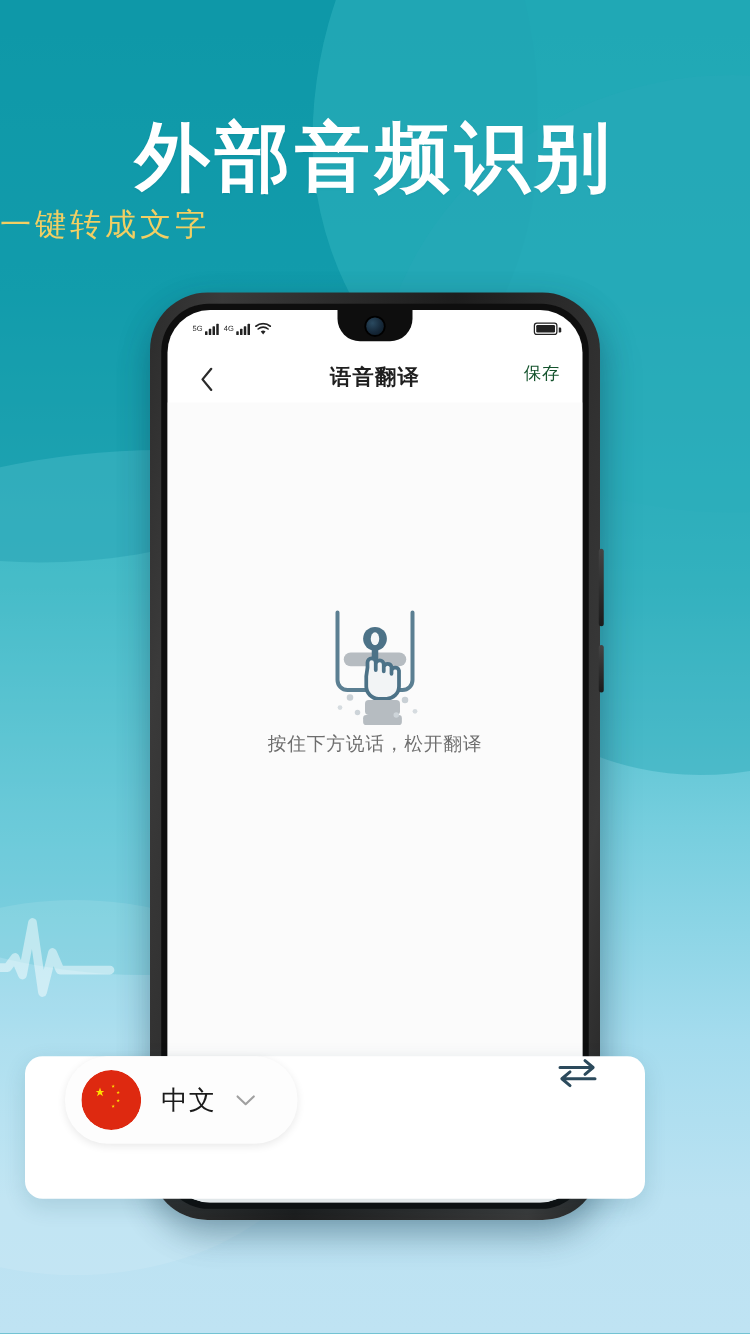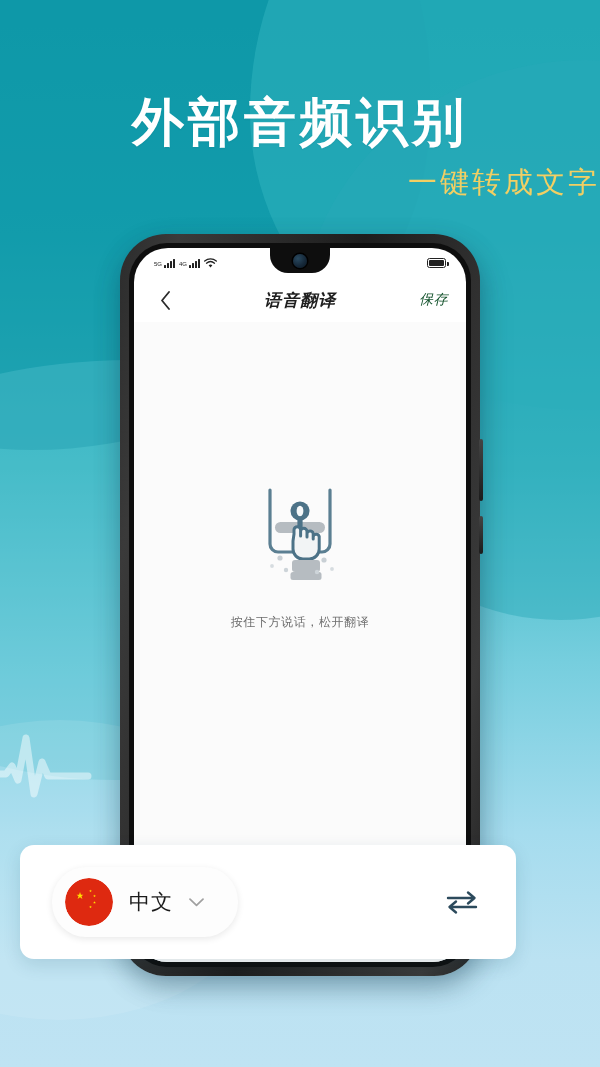--- a/index.html
+++ b/index.html
@@ -48,27 +48,27 @@
     background:#ffffff;opacity:.10;
     border-radius:50%;
   }
 
   
   .waveform{position:absolute;left:-8px;top:718px;width:130px;height:90px;opacity:.55;}
 
   
   .headline{
     position:absolute;left:0;right:0;top:96px;text-align:center;
-    color:#ffffff;font-size:52px;font-weight:bold;letter-spacing:4px;
+    color:#ffffff;font-size:60px;font-weight:bold;letter-spacing:4px;
     line-height:1;
     text-shadow:0 1px 2px rgba(0,0,0,.06);
   }
   .subhead{
-    position:absolute;left:0;right:0;top:168px;text-align:right;
-    color:#f2cf63;font-size:29px;font-weight:normal;letter-spacing:3px;
+    position:absolute;left:0;right:0;top:168px;text-align:left;
+    color:#f2cf63;font-size:25px;font-weight:normal;letter-spacing:3px;
     line-height:1;
   }
 
   
   .phone-shadow{
     position:absolute;left:128px;top:252px;width:352px;height:730px;
     border-radius:44px;
     background:rgba(10,60,80,.20);
     filter:blur(16px);
   }
@@ -131,23 +131,23 @@
     position:relative;box-sizing:border-box;padding:1px;
   }
   .batt::after{
     content:"";position:absolute;right:-3.5px;top:2.5px;width:2px;height:4px;
     background:#222;border-radius:0 1px 1px 0;
   }
   .batt span{display:block;height:100%;width:100%;background:#222;border-radius:1px;}
 
   
   .navbar{
-    position:absolute;left:0;right:0;top:30px;height:44px;
-    display:flex;align-items:center;justify-content:space-between;
-    padding:0 18px;box-sizing:border-box;font-style:italic;
+    position:absolute;left:0;right:0;top:42px;height:44px;
+    display:flex;align-items:flex-start;justify-content:space-between;
+    padding:0 18px;box-sizing:border-box;
   }
   .nav-back{
     width:26px;height:26px;display:flex;align-items:center;justify-content:center;
     color:#2b2b2b;
   }
   .nav-title{
     position:absolute;left:0;right:0;text-align:center;
     font-size:17px;font-weight:bold;color:#1f1f1f;letter-spacing:1px;
     pointer-events:none;
   }
@@ -156,29 +156,29 @@
   }
 
   
   .screen-body{
     position:absolute;left:0;right:0;top:74px;bottom:0;
     background:#fbfbfb;
     display:flex;flex-direction:column;align-items:center;
   }
   .illus{margin-top:164px;width:104px;height:100px;}
   .hint{
-    margin-top:28px;font-size:12px;color:#6d6d6d;letter-spacing:.6px;
+    margin-top:0;font-size:15px;color:#6d6d6d;letter-spacing:.6px;
   }
 
   
   .lang-card{
     position:absolute;left:20px;top:845px;width:496px;height:114px;
     background:#ffffff;border-radius:14px;
     box-shadow:0 6px 18px rgba(12,70,95,.14);
-    display:flex;align-items:center;justify-content:space-between;
+    display:flex;align-items:flex-start;justify-content:space-between;
     padding:0 32px;box-sizing:border-box;
     z-index:5;
   }
   .lang-pill{
     display:flex;align-items:center;gap:16px;
     background:#fdfdfd;border-radius:34px;
     box-shadow:0 2px 7px rgba(0,0,0,.09);
     padding:11px 22px 11px 13px;
     min-width:186px;box-sizing:border-box;
   }

